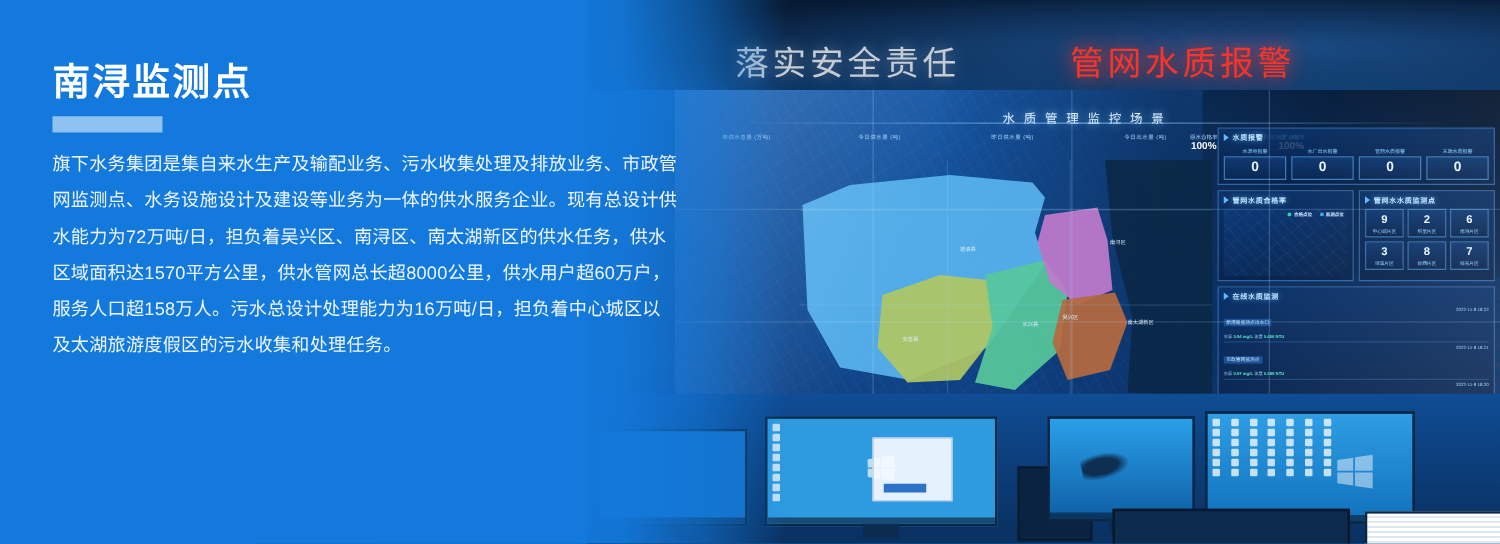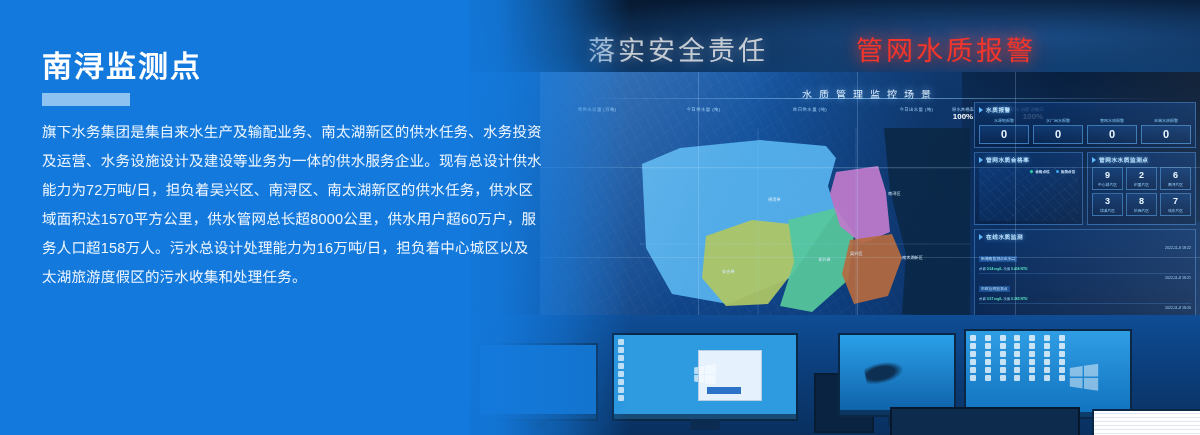--- a/index.html
+++ b/index.html
@@ -479,17 +479,17 @@
     </div>
   </div>
 
   <div class="leftfill"></div>
   <div class="fade"></div>
 
   <div class="content">
     <div class="title">南浔监测点</div>
     <div class="title-bar"></div>
     <div class="para">
-      <p>旗下水务集团是集自来水生产及输配业务、南太湖新区的供水任务、水务投资及运营、水务设施设计及建设等业务为一体的供水服务企业。现有总设计供水能力为72万吨/日，担负着吴兴区、南浔区、南太湖新区的供水任务，供水区域面积达1570平方公里，供水管网总长超8000公里，供水用户超60万户，服务人口超158万人。污水总设计处理能力为16万吨/日，担负着中心城区以及太湖旅游度假区的污水收集和处理任务。</p>
+      <p>旗下水务集团是集自来水生产及输配业务、污水收集处理及排放业务、市政管网监测点、水务设施设计及建设等业务为一体的供水服务企业。现有总设计供水能力为72万吨/日，担负着吴兴区、南浔区、南太湖新区的供水任务，供水区域面积达1570平方公里，供水管网总长超8000公里，供水用户超60万户，服务人口超158万人。污水总设计处理能力为16万吨/日，担负着中心城区以及太湖旅游度假区的污水收集和处理任务。</p>
     </div>
   </div>
 
 </div>
 
 </body></html>

